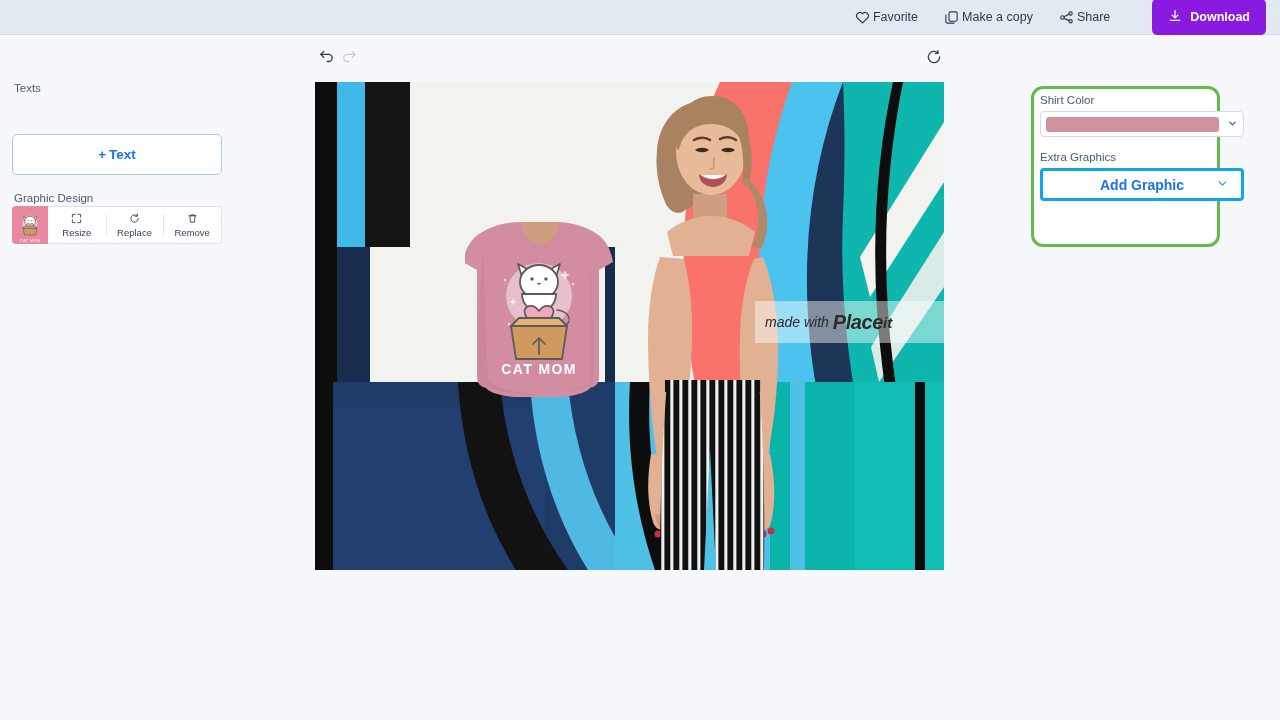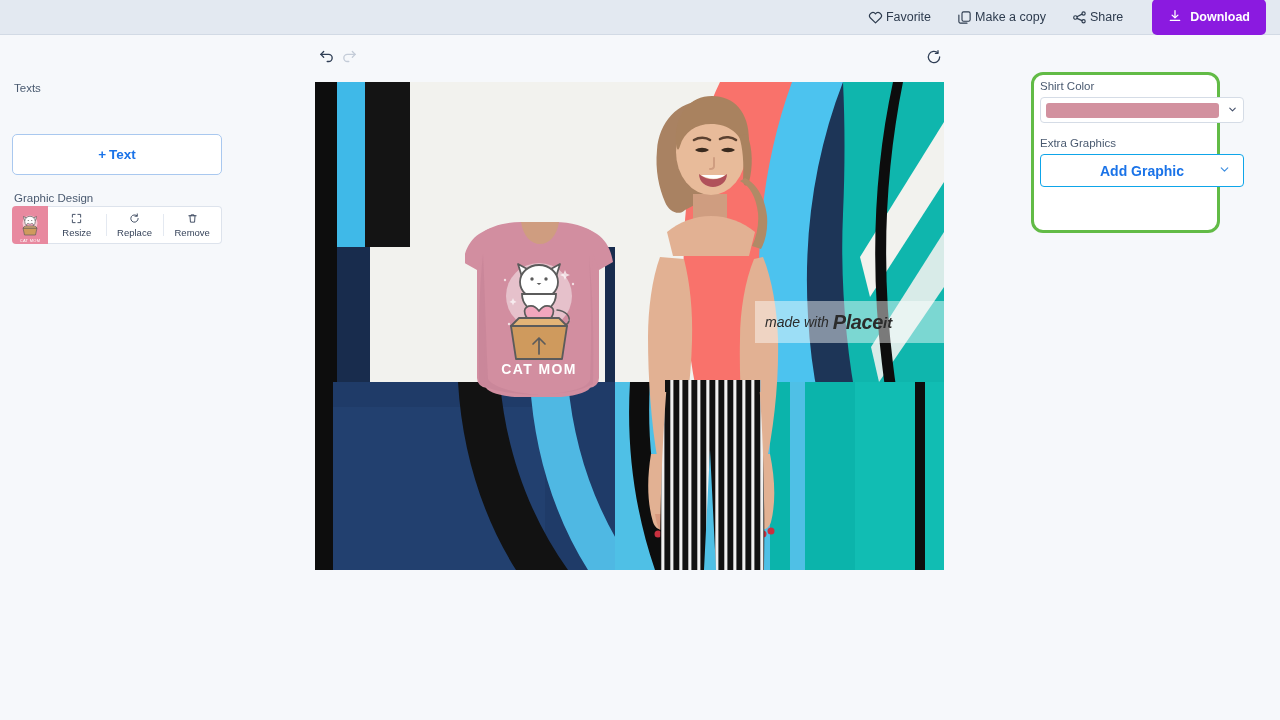--- a/index.html
+++ b/index.html
@@ -22,21 +22,21 @@
   .topaction {
     display: flex; align-items: center; gap: 3px;
     margin-left: 26px;
     font-size: 12.5px; color: #2d3b4e;
     cursor: pointer; user-select: none;
     white-space: nowrap;
   }
   .topaction svg { display: block; }
   #download-button {
     display: flex; align-items: center; justify-content: center; gap: 8px;
-    margin-left: 29px;
+    margin-left: 42px;
     height: 28px; padding: 18px 16px;
     background: #8b1ae0; border-radius: 5px;
     color: #ffffff; font-size: 12.5px; font-weight: bold;
     cursor: pointer; user-select: none;
     white-space: nowrap;
   }
 
   
   #center-toolbar {
     position: absolute; top: 35px; left: 315px;
@@ -134,38 +134,38 @@
     display: flex; align-items: center; padding-left: 10px;
     font-style: italic;
     font-size: 14px; color: #2b2b2b;
     white-space: nowrap;
   }
   #watermark b { font-size: 20px; font-weight: bold; letter-spacing: -.4px; }
   #watermark i { font-style: italic; font-size: 15px; font-weight: bold; }
 
   
   #right-panel {
-    position: absolute; top: 72px; left: 1031px;
+    position: absolute; top: 86px; left: 1031px;
     width: 189px; height: 161px;
     background: #ffffff;
     border: 3px solid #62bb46;
     border-radius: 12px;
   }
   #right-inner { position: absolute; inset: 5px 6px; }
   .rp-label { font-size: 11.5px; color: #4a5a70; margin-bottom: 5px; }
   #shirt-color-select {
     width: 204px; height: 26px;
     background: #ffffff; border: 1px solid #d5dce6; border-radius: 4px;
     display: flex; align-items: center; padding: 0 5px;
     cursor: pointer; margin-bottom: 14px;
   }
   #shirt-color-swatch { flex: 1; height: 15px; border-radius: 3px; }
   #add-graphic-button {
     width: 204px; height: 33px;
-    background: #ffffff; border: 1px solid #0ea5e9; border-radius: 4px;
+    background: #ffffff; border: 3px solid #0ea5e9; border-radius: 4px;
     display: flex; align-items: center; justify-content: center;
     position: relative; cursor: pointer; user-select: none;
     color: #1a73e8; font-size: 14px; font-weight: bold;
   }
   #add-graphic-button .chev { position: absolute; right: 12px; top: 50%; transform: translateY(-50%); }
 </style>
 </head>
 <body>
 
 <div id="topbar" style="background: rgb(227, 233, 241);">

